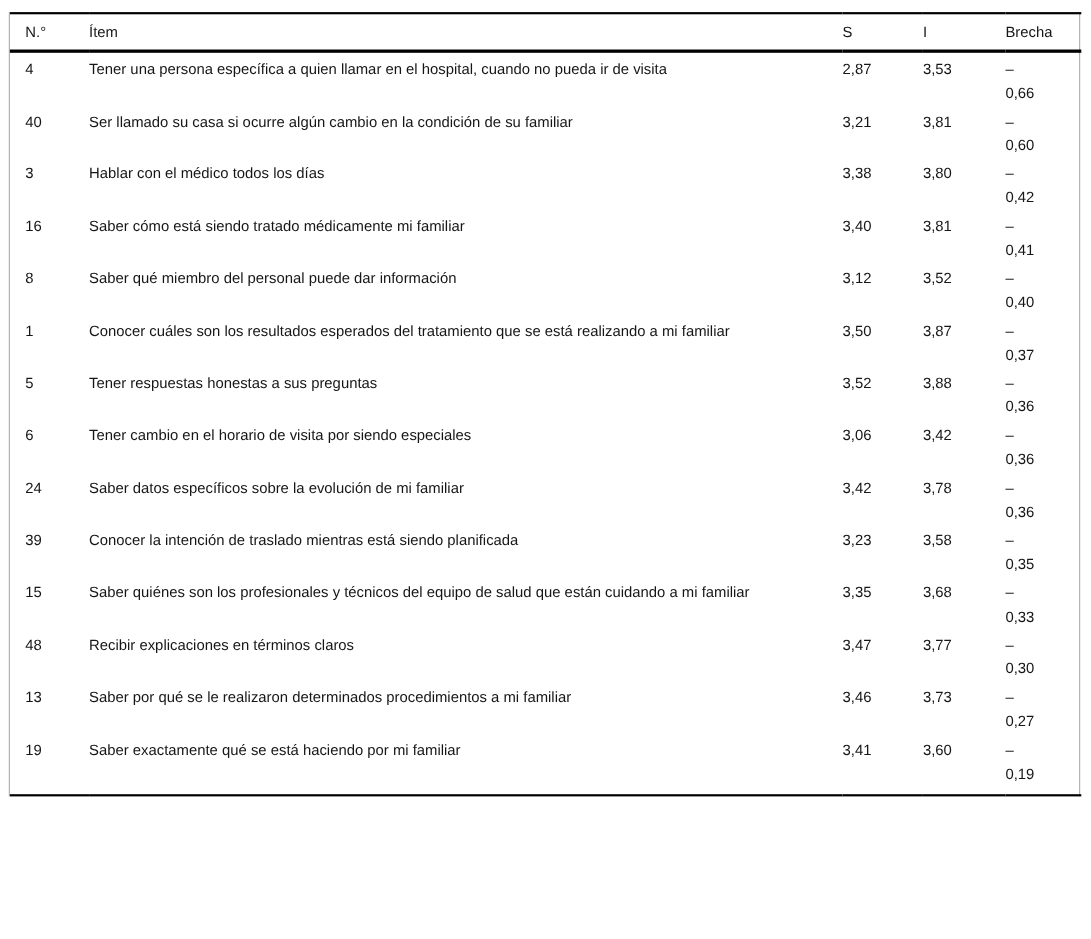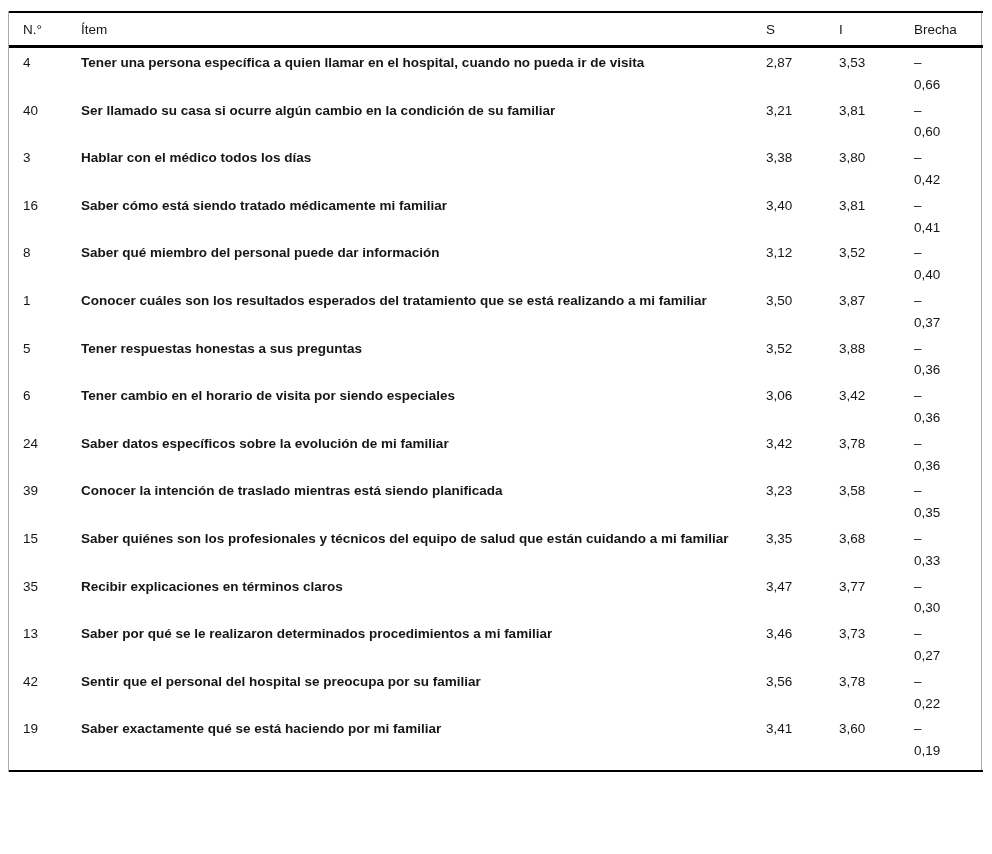--- a/index.html
+++ b/index.html
@@ -48,21 +48,21 @@
   tbody td {
     text-align: left;
     vertical-align: top;
     padding: 4px 0 0 0;
     line-height: 21.8px;
   }
   tbody tr { height: 43.8px; }
   tbody tr:last-child td { padding-bottom: 8px; }
 
   td.cell-n    { padding-left: 14px; }
-  td.cell-item { padding-right: 20px; font-weight: bold; }
+  td.cell-item { padding-right: 20px; }
   td.cell-brecha { white-space: pre-line; }
 </style>
 </head>
 <body>
 
 <div class="table-frame">
   <table class="needs-table">
     <colgroup>
       <col class="c-n">
       <col class="c-item">
@@ -162,44 +162,36 @@
   </tr>
         <tr>
     <td class="cell-n">15</td>
     <td class="cell-item">Saber quiénes son los profesionales y técnicos del equipo de salud que están cuidando a mi familiar</td>
     <td class="cell-s">3,35</td>
     <td class="cell-i">3,68</td>
     <td class="cell-brecha">–
 0,33</td>
   </tr>
         <tr>
-    <td class="cell-n">35</td>
+    <td class="cell-n">48</td>
     <td class="cell-item">Recibir explicaciones en términos claros</td>
     <td class="cell-s">3,47</td>
     <td class="cell-i">3,77</td>
     <td class="cell-brecha">–
 0,30</td>
   </tr>
         <tr>
     <td class="cell-n">13</td>
     <td class="cell-item">Saber por qué se le realizaron determinados procedimientos a mi familiar</td>
     <td class="cell-s">3,46</td>
     <td class="cell-i">3,73</td>
     <td class="cell-brecha">–
 0,27</td>
   </tr>
         <tr>
-    <td class="cell-n">42</td>
-    <td class="cell-item">Sentir que el personal del hospital se preocupa por su familiar</td>
-    <td class="cell-s">3,56</td>
-    <td class="cell-i">3,78</td>
-    <td class="cell-brecha">–
-0,22</td>
-  </tr>
-        <tr>
     <td class="cell-n">19</td>
     <td class="cell-item">Saber exactamente qué se está haciendo por mi familiar</td>
     <td class="cell-s">3,41</td>
     <td class="cell-i">3,60</td>
     <td class="cell-brecha">–
 0,19</td>
   </tr>
       </tbody>
   </table>
 </div>

